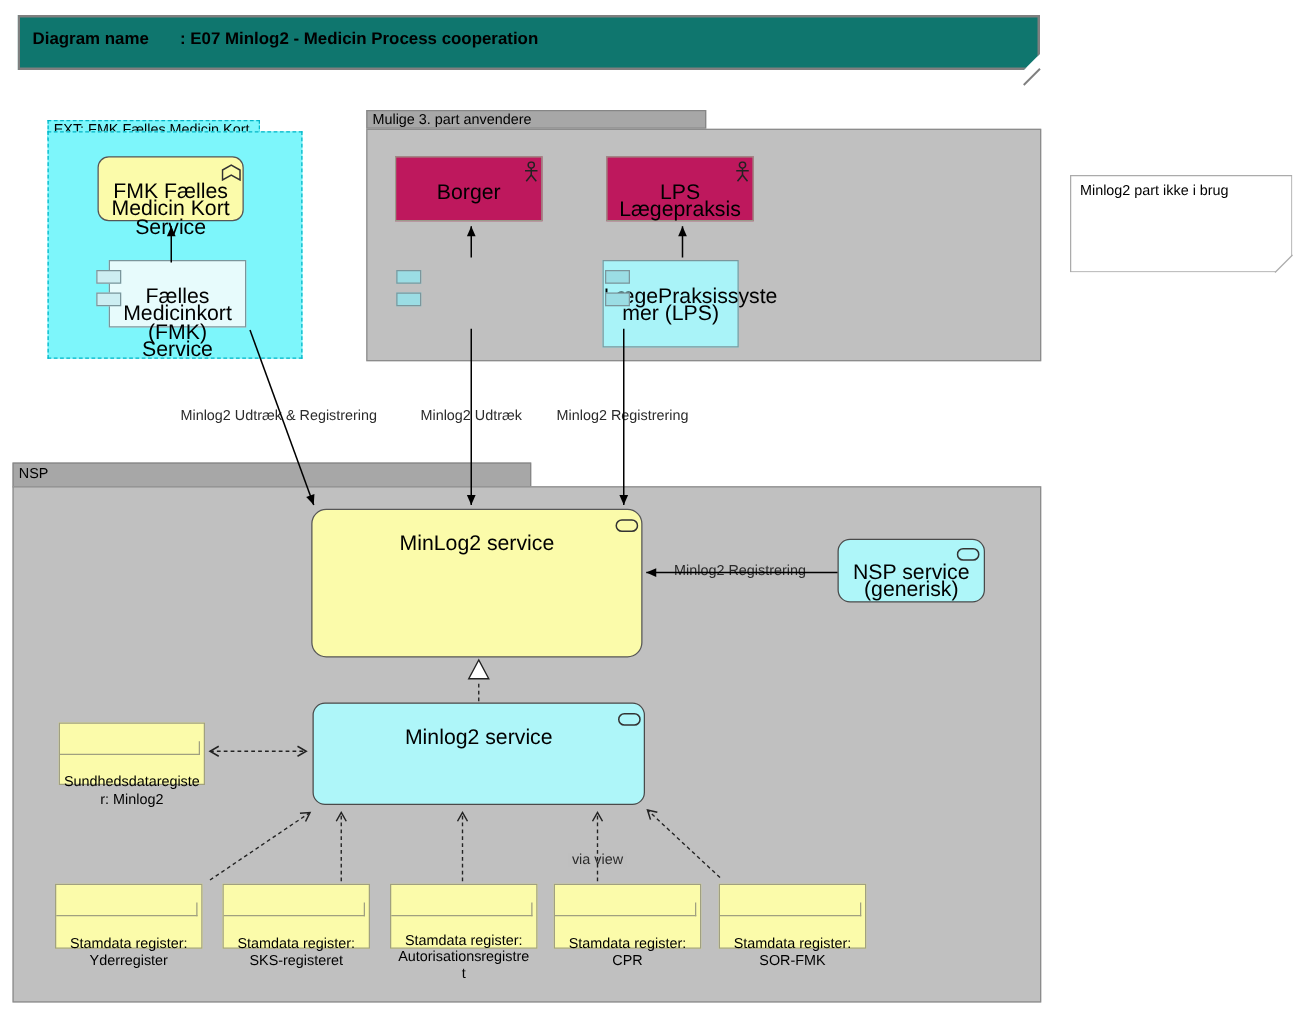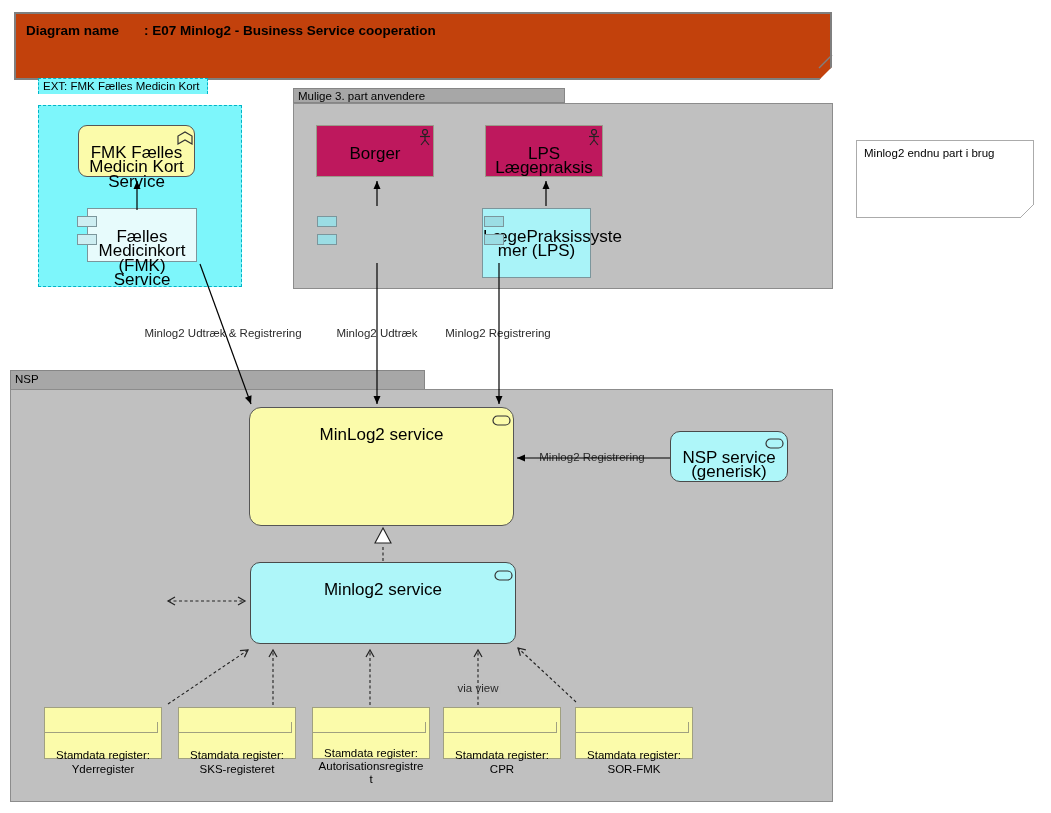--- a/index.html
+++ b/index.html
@@ -1,31 +1,31 @@
 <!DOCTYPE html>
 <html><head>
 <meta charset="utf-8">
 <style>
   html,body{margin:0;padding:0;background:#ffffff;}
   #canvas{position:relative;width:1051px;height:813px;background:#ffffff;overflow:hidden;
           font-family:"Liberation Sans",sans-serif;color:#000;}
   .abs{position:absolute;box-sizing:border-box;}
 
   
-  #title-block{left:14px;top:12px;width:818px;height:68px;background:#c2410c;
+  #title-block{left:14px;top:12px;width:818px;height:44px;background:#0f766e;
     border:2px solid #7f7f7f;clip-path:polygon(0 0,100% 0,100% calc(100% - 13px),calc(100% - 13px) 100%,0 100%);
     padding:6px 10px;font-weight:bold;font-size:13.5px;line-height:21px;}
   .title-line{display:flex;white-space:pre;}
   .title-label{display:inline-block;width:118px;}
 
   
   .group-tab{background:#a7a7a7;border:1px solid #868686;font-size:11.5px;
     padding:1px 4px;line-height:13px;}
   .group-body{background:#c0c0c0;border:1px solid #8c8c8c;}
-  #ext-tab{left:38px;top:78px;width:170px;height:16px;background:#7df6fb;border:1.5px dashed #00b5c8;border-bottom:none;}
+  #ext-tab{left:38px;top:96px;width:170px;height:16px;background:#7df6fb;border:1.5px dashed #00b5c8;border-bottom:none;}
   #ext-body{left:38px;top:105px;width:204px;height:182px;background:#7df6fb;border:1.5px dashed #00b5c8;}
   #tp-tab{left:293px;top:88px;width:272px;height:15px;}
   #tp-body{left:293px;top:103px;width:540px;height:186px;}
   #nsp-tab{left:10px;top:370px;width:415px;height:20px;padding-top:2px;}
   #nsp-body{left:10px;top:389px;width:823px;height:413px;}
 
   
   .box{font-size:17px;line-height:14.5px;text-align:center;white-space:pre-line;}
   .yellow-rect{background:#be185d;border:1px solid #9a9a8a;padding-top:6px;}
   .yellow-round{background:#fbfbaa;border:1.2px solid #565656;border-radius:12px;padding-top:5px;}
@@ -60,21 +60,21 @@
   .fold{stroke:#ababab;stroke-width:1;}
 </style>
 </head>
 <body>
 
 <div id="canvas">
 
   <div id="title-block" class="abs">
     <div class="title-line">
       <span class="title-label">Diagram name</span>
-      <span>: E07 Minlog2 - Business Service cooperation</span>
+      <span>: E07 Minlog2 - Medicin Process cooperation</span>
     </div>
   </div>
 
   <div id="ext-tab" class="abs group-tab">
     <span>EXT: FMK Fælles Medicin Kort</span>
   </div>
   <div id="ext-body" class="abs"></div>
 
   <div id="tp-tab" class="abs group-tab">
     <span>Mulige 3. part anvendere</span>
@@ -151,20 +151,25 @@
     </svg>
   </div>
 
   <div class="abs box cyan-round" style="left:250px;top:562px;width:266px;height:82px;padding-top:5px;">
     <span>Minlog2 service</span>
     <svg class="icon" style="left:243px;top:7px;" width="19" height="11" viewBox="0 0 19 11">
       <rect x="1" y="1" width="17" height="9" rx="4.5" ry="4.5" fill="none" stroke="#333" stroke-width="1.2"></rect>
     </svg>
   </div>
 
+  <div class="abs dataobject" style="left:47px;top:578px;width:117px;height:50px;">
+    <div class="do-band"></div>
+    <div class="do-text">Sundhedsdataregiste
+r: Minlog2</div>
+  </div>
 
   <div class="abs dataobject" style="left:44px;top:707px;width:118px;height:52px;">
     <div class="do-band"></div>
     <div class="do-text">Stamdata register:
 Yderregister</div>
   </div>
   <div class="abs dataobject" style="left:178px;top:707px;width:118px;height:52px;">
     <div class="do-band"></div>
     <div class="do-text">Stamdata register:
 SKS-registeret</div>
@@ -180,21 +185,21 @@
     <div class="do-text">Stamdata register:
 CPR</div>
   </div>
   <div class="abs dataobject" style="left:575px;top:707px;width:118px;height:52px;">
     <div class="do-band"></div>
     <div class="do-text">Stamdata register:
 SOR-FMK</div>
   </div>
 
   <div id="note" class="abs">
-    <span>Minlog2 endnu part i brug</span>
+    <span>Minlog2 part ikke i brug</span>
   </div>
 
   <div class="edge-label" style="left:223px;top:327px;">Minlog2 Udtræk &amp; Registrering</div>
   <div class="edge-label" style="left:377px;top:327px;">Minlog2 Udtræk</div>
   <div class="edge-label" style="left:498px;top:327px;">Minlog2 Registrering</div>
   <div class="edge-label on-gray" style="left:592px;top:451px;">Minlog2 Registrering</div>
   <div class="edge-label on-gray" style="left:478px;top:682px;">via view</div>
 
   <svg id="overlay">
     <defs>

